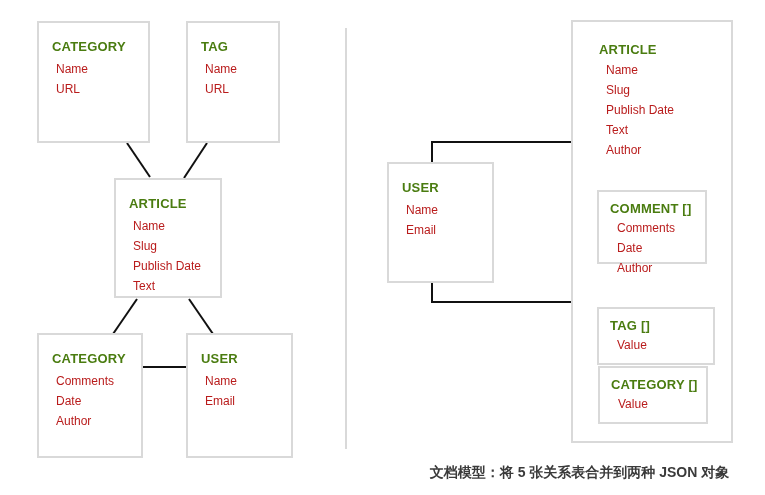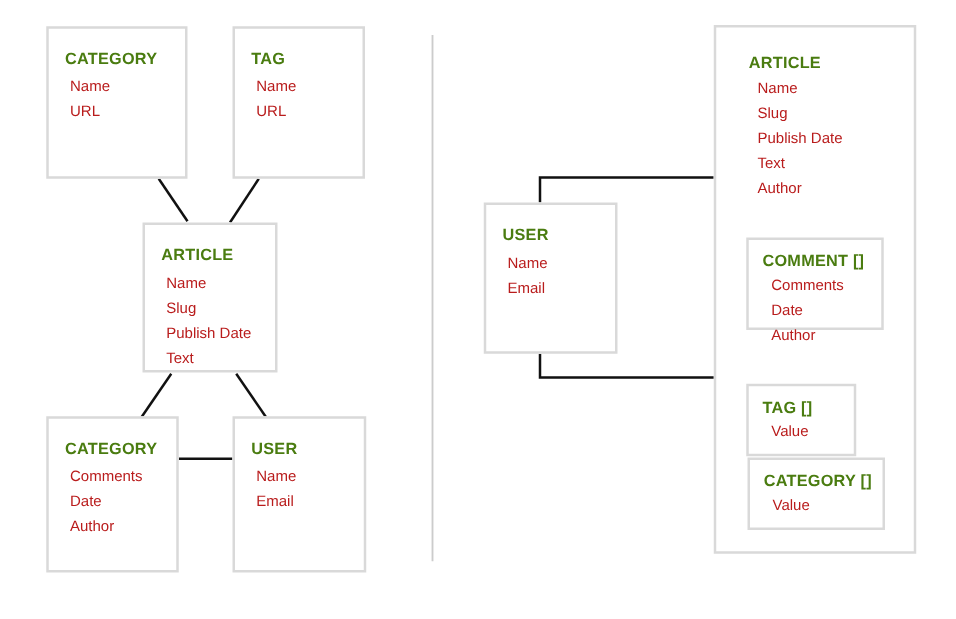--- a/index.html
+++ b/index.html
@@ -69,21 +69,21 @@
   </svg>
 
   <div class="ebox" style="left:37px;top:21px;width:113px;height:122px">
     <div class="etitle">CATEGORY</div>
     <div class="efields">
       <div class="efield">Name</div>
       <div class="efield">URL</div>
     </div>
   </div>
 
-  <div class="ebox" style="left:186px;top:21px;width:106px;height:122px">
+  <div class="ebox" style="left:186px;top:21px;width:94px;height:122px">
     <div class="etitle">TAG</div>
     <div class="efields">
       <div class="efield">Name</div>
       <div class="efield">URL</div>
     </div>
   </div>
 
   <div class="ebox" style="left:114px;top:178px;width:108px;height:120px">
     <div class="etitle">ARTICLE</div>
     <div class="efields">
@@ -131,29 +131,30 @@
 
     <div class="ebox nested" style="left:24px;top:168px;width:110px;height:74px">
       <div class="etitle">COMMENT []</div>
       <div class="efields">
         <div class="efield">Comments</div>
         <div class="efield">Date</div>
         <div class="efield">Author</div>
       </div>
     </div>
 
-    <div class="ebox nested" style="left:24px;top:285px;width:88px;height:58px">
+    <div class="ebox nested" style="left:24px;top:285px;width:118px;height:58px">
       <div class="etitle">TAG []</div>
       <div class="efields">
         <div class="efield">Value</div>
       </div>
     </div>
 
     <div class="ebox nested" style="left:25px;top:344px;width:110px;height:58px">
       <div class="etitle">CATEGORY []</div>
       <div class="efields">
         <div class="efield">Value</div>
       </div>
     </div>
   </div>
 
+  <div id="caption">文档模型：将 5 张关系表合并到两种 JSON 对象</div>
 
 </div>
 
 </body></html>

